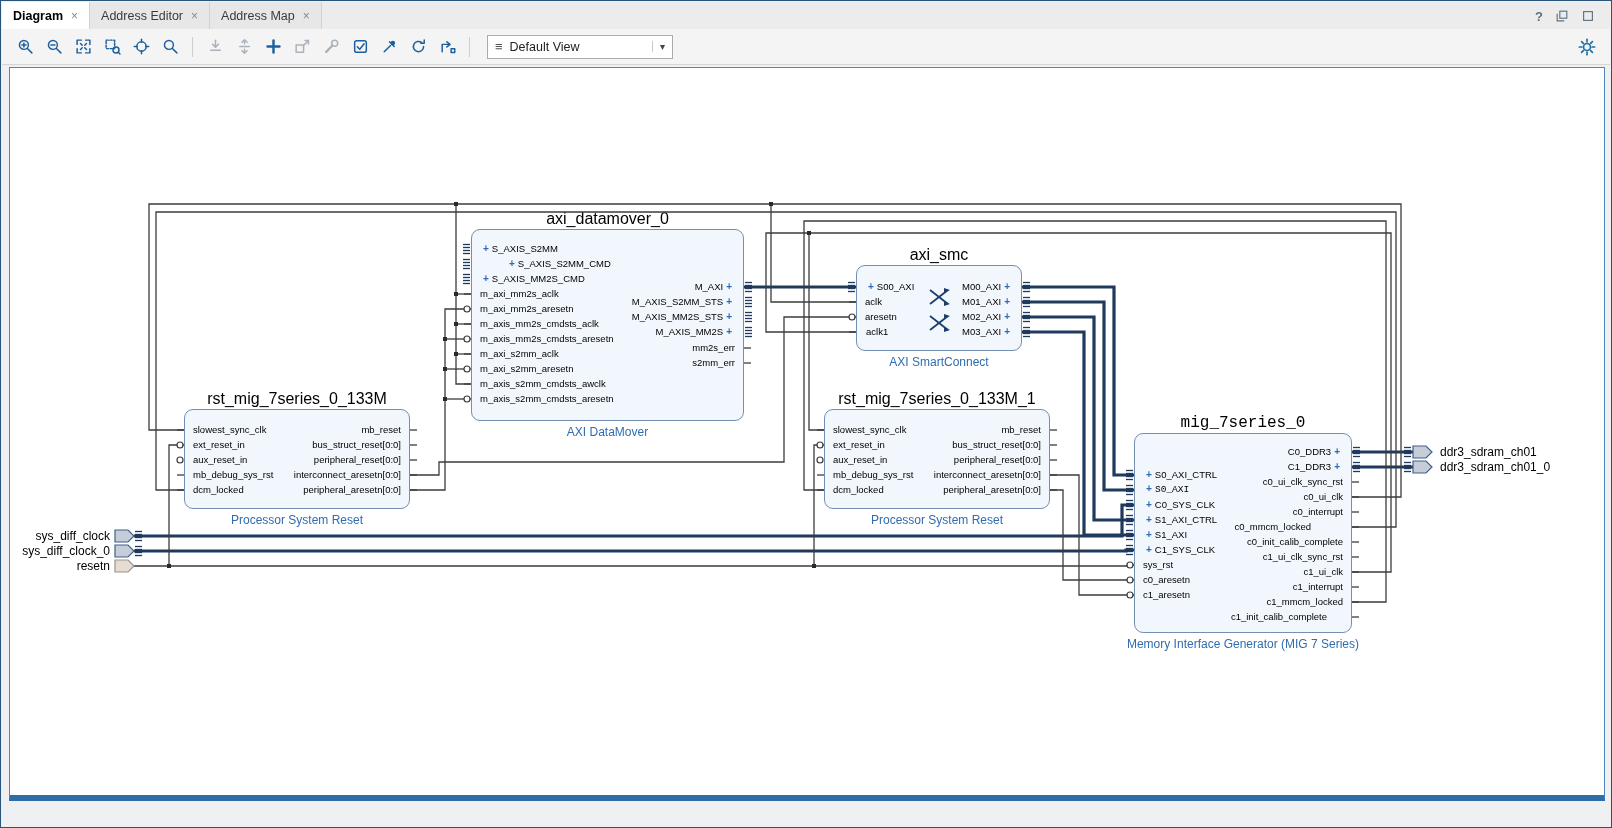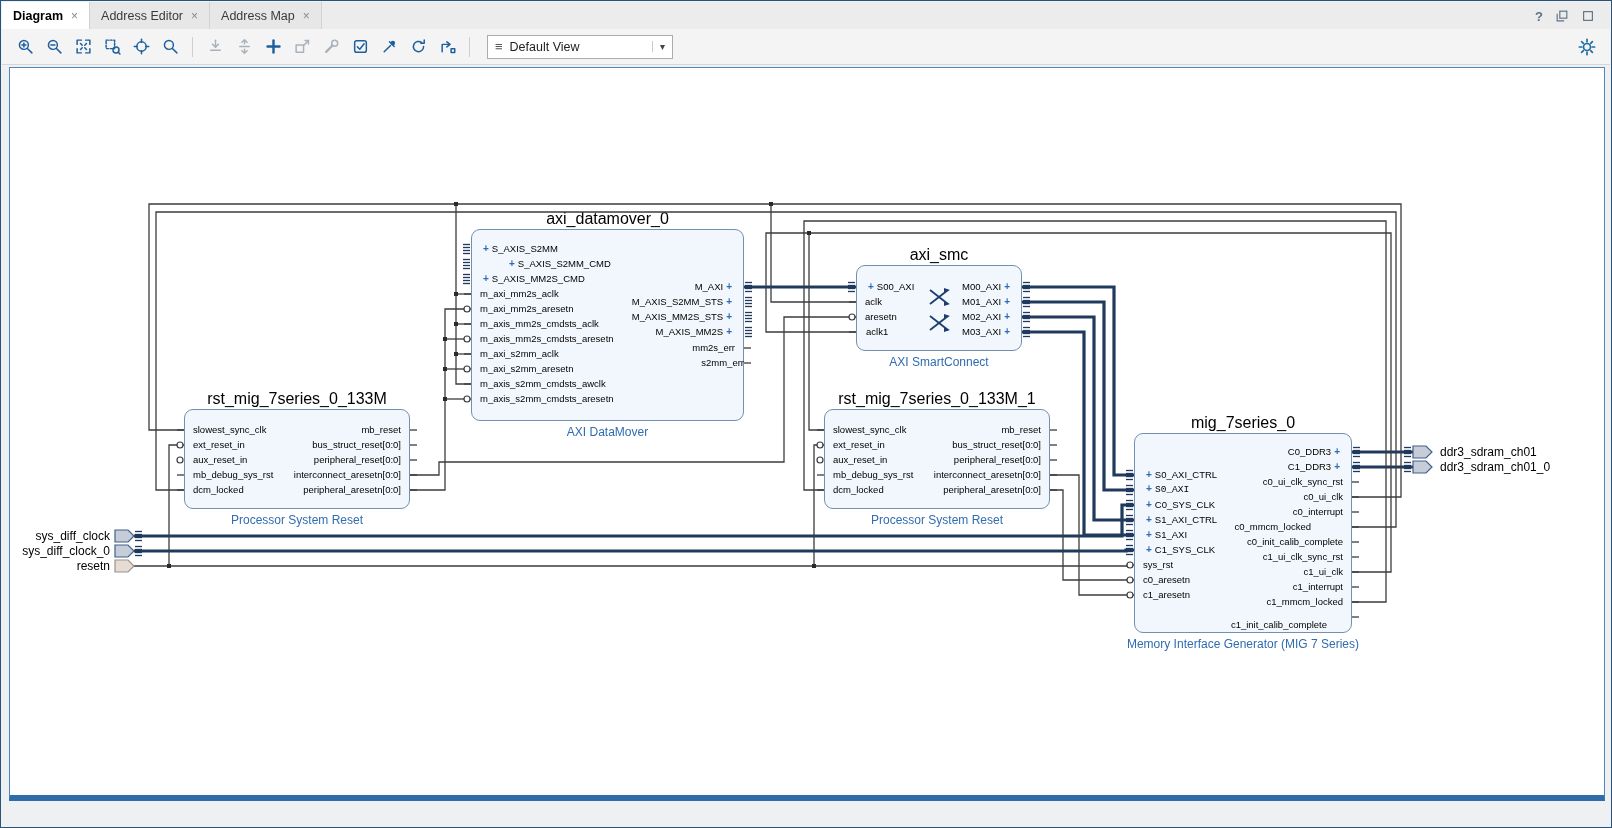--- a/index.html
+++ b/index.html
@@ -234,21 +234,21 @@
     <div class="port left" style="left: 472px; top: 332px; width: 269px;"><span>m_axis_mm2s_cmdsts_aresetn</span></div>
     <div class="port left" style="left: 472px; top: 347px; width: 269px;"><span>m_axi_s2mm_aclk</span></div>
     <div class="port left" style="left: 472px; top: 362px; width: 269px;"><span>m_axi_s2mm_aresetn</span></div>
     <div class="port left" style="left: 472px; top: 377px; width: 269px;"><span>m_axis_s2mm_cmdsts_awclk</span></div>
     <div class="port left" style="left: 472px; top: 392px; width: 267px;"><span>m_axis_s2mm_cmdsts_aresetn</span></div>
     <div class="port right" style="left: 472px; top: 280px; width: 269px;"><span>M_AXI</span><span class="plus">+</span></div>
     <div class="port right" style="left: 472px; top: 295px; width: 269px;"><span>M_AXIS_S2MM_STS</span><span class="plus">+</span></div>
     <div class="port right" style="left: 472px; top: 310px; width: 269px;"><span>M_AXIS_MM2S_STS</span><span class="plus">+</span></div>
     <div class="port right" style="left: 472px; top: 325px; width: 269px;"><span>M_AXIS_MM2S</span><span class="plus">+</span></div>
     <div class="port right" style="left: 472px; top: 341px; width: 269px;"><span>mm2s_err</span></div>
-    <div class="port right" style="left: 472px; top: 356px; width: 269px; margin-left: 9px;"><span>s2mm_err</span></div>
+    <div class="port right" style="left: 472px; top: 356px; width: 269px;"><span>s2mm_err</span></div>
     <div class="block" style="left: 855px; top: 264px; width: 166px; height: 86px;"></div>
     <div class="block-title" style="left: 778px; top: 247px; width: 320px;">axi_smc</div>
     <div class="block-type" style="left: 778px; top: 354px; width: 320px;">AXI SmartConnect</div>
     <div class="port left" style="left: 857px; top: 280px; width: 162px;"><span class="plus">+</span><span>S00_AXI</span></div>
     <div class="port left" style="left: 857px; top: 295px; width: 162px;"><span>aclk</span></div>
     <div class="port left" style="left: 857px; top: 310px; width: 162px;"><span>aresetn</span></div>
     <div class="port left" style="left: 857px; top: 325px; width: 162px; padding-left: 8px;"><span>aclk1</span></div>
     <div class="port right" style="left: 857px; top: 280px; width: 162px;"><span>M00_AXI</span><span class="plus">+</span></div>
     <div class="port right" style="left: 857px; top: 295px; width: 162px;"><span>M01_AXI</span><span class="plus">+</span></div>
     <div class="port right" style="left: 857px; top: 310px; width: 162px;"><span>M02_AXI</span><span class="plus">+</span></div>
@@ -273,21 +273,21 @@
     <div class="port left" style="left: 825px; top: 438px; width: 222px;"><span>ext_reset_in</span></div>
     <div class="port left" style="left: 825px; top: 453px; width: 222px;"><span>aux_reset_in</span></div>
     <div class="port left" style="left: 825px; top: 468px; width: 222px;"><span>mb_debug_sys_rst</span></div>
     <div class="port left" style="left: 825px; top: 483px; width: 222px;"><span>dcm_locked</span></div>
     <div class="port right" style="left: 825px; top: 423px; width: 222px;"><span>mb_reset</span></div>
     <div class="port right" style="left: 825px; top: 438px; width: 222px;"><span>bus_struct_reset[0:0]</span></div>
     <div class="port right" style="left: 825px; top: 453px; width: 222px;"><span>peripheral_reset[0:0]</span></div>
     <div class="port right" style="left: 825px; top: 468px; width: 222px;"><span>interconnect_aresetn[0:0]</span></div>
     <div class="port right" style="left: 825px; top: 483px; width: 222px;"><span>peripheral_aresetn[0:0]</span></div>
     <div class="block" style="left: 1133px; top: 432px; width: 218px; height: 200px;"></div>
-    <div class="block-title" style="left: 1082px; top: 415px; width: 320px;">mig_7series_0</div>
+    <div class="block-title" style="left: 1082px; top: 415px; width: 320px; font-family: Liberation Mono, monospace;">mig_7series_0</div>
     <div class="block-type" style="left: 1082px; top: 636px; width: 320px;">Memory Interface Generator (MIG 7 Series)</div>
     <div class="port left" style="left: 1135px; top: 468px; width: 214px;"><span class="plus">+</span><span>S0_AXI_CTRL</span></div>
     <div class="port left" style="left: 1135px; top: 483px; width: 214px; font-family: Liberation Mono, monospace;"><span class="plus">+</span><span>S0_AXI</span></div>
     <div class="port left" style="left: 1135px; top: 498px; width: 214px;"><span class="plus">+</span><span>C0_SYS_CLK</span></div>
     <div class="port left" style="left: 1135px; top: 513px; width: 214px;"><span class="plus">+</span><span>S1_AXI_CTRL</span></div>
     <div class="port left" style="left: 1135px; top: 528px; width: 214px;"><span class="plus">+</span><span>S1_AXI</span></div>
     <div class="port left" style="left: 1135px; top: 543px; width: 214px;"><span class="plus">+</span><span>C1_SYS_CLK</span></div>
     <div class="port left" style="left: 1135px; top: 558px; width: 214px;"><span>sys_rst</span></div>
     <div class="port left" style="left: 1135px; top: 573px; width: 214px;"><span>c0_aresetn</span></div>
     <div class="port left" style="left: 1135px; top: 588px; width: 214px;"><span>c1_aresetn</span></div>
@@ -295,21 +295,21 @@
     <div class="port right" style="left: 1135px; top: 460px; width: 214px;"><span>C1_DDR3</span><span class="plus">+</span></div>
     <div class="port right" style="left: 1135px; top: 475px; width: 214px;"><span>c0_ui_clk_sync_rst</span></div>
     <div class="port right" style="left: 1135px; top: 490px; width: 214px;"><span>c0_ui_clk</span></div>
     <div class="port right" style="left: 1135px; top: 505px; width: 214px;"><span>c0_interrupt</span></div>
     <div class="port right" style="left: 1135px; top: 520px; width: 182px;"><span>c0_mmcm_locked</span></div>
     <div class="port right" style="left: 1135px; top: 535px; width: 214px;"><span>c0_init_calib_complete</span></div>
     <div class="port right" style="left: 1135px; top: 550px; width: 214px;"><span>c1_ui_clk_sync_rst</span></div>
     <div class="port right" style="left: 1135px; top: 565px; width: 214px;"><span>c1_ui_clk</span></div>
     <div class="port right" style="left: 1135px; top: 580px; width: 214px;"><span>c1_interrupt</span></div>
     <div class="port right" style="left: 1135px; top: 595px; width: 214px;"><span>c1_mmcm_locked</span></div>
-    <div class="port right" style="left: 1135px; top: 610px; width: 198px; margin-top: 8px;"><span>c1_init_calib_complete</span></div>
+    <div class="port right" style="left: 1135px; top: 610px; width: 198px;"><span>c1_init_calib_complete</span></div>
     <div class="ext-label" style="left: -56px; top: 528px; width: 165px; text-align: right;">sys_diff_clock</div>
     <div class="ext-label" style="left: -56px; top: 543px; width: 165px; text-align: right;">sys_diff_clock_0</div>
     <div class="ext-label" style="left: -56px; top: 558px; width: 165px; text-align: right;">resetn</div>
     <div class="ext-label" style="left: 1439px; top: 444px; width: 175px;">ddr3_sdram_ch01</div>
     <div class="ext-label" style="left: 1439px; top: 459px; width: 175px;">ddr3_sdram_ch01_0</div>
   </div>
 <svg class="layer" id="wires" width="1612" height="828" viewBox="0 0 1612 828">
     <polyline class="bus" points="743,286 855,286"></polyline>
     <polyline class="bus" points="1021,286 1113,286 1113,474 1133,474"></polyline>
     <polyline class="bus" points="1021,301 1103,301 1103,489 1133,489"></polyline>

